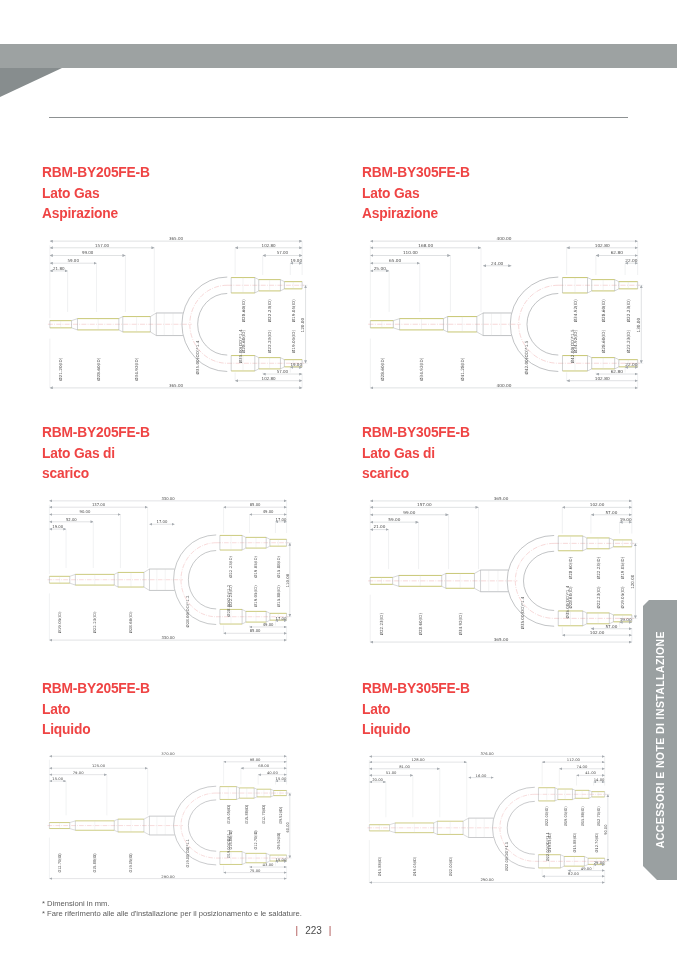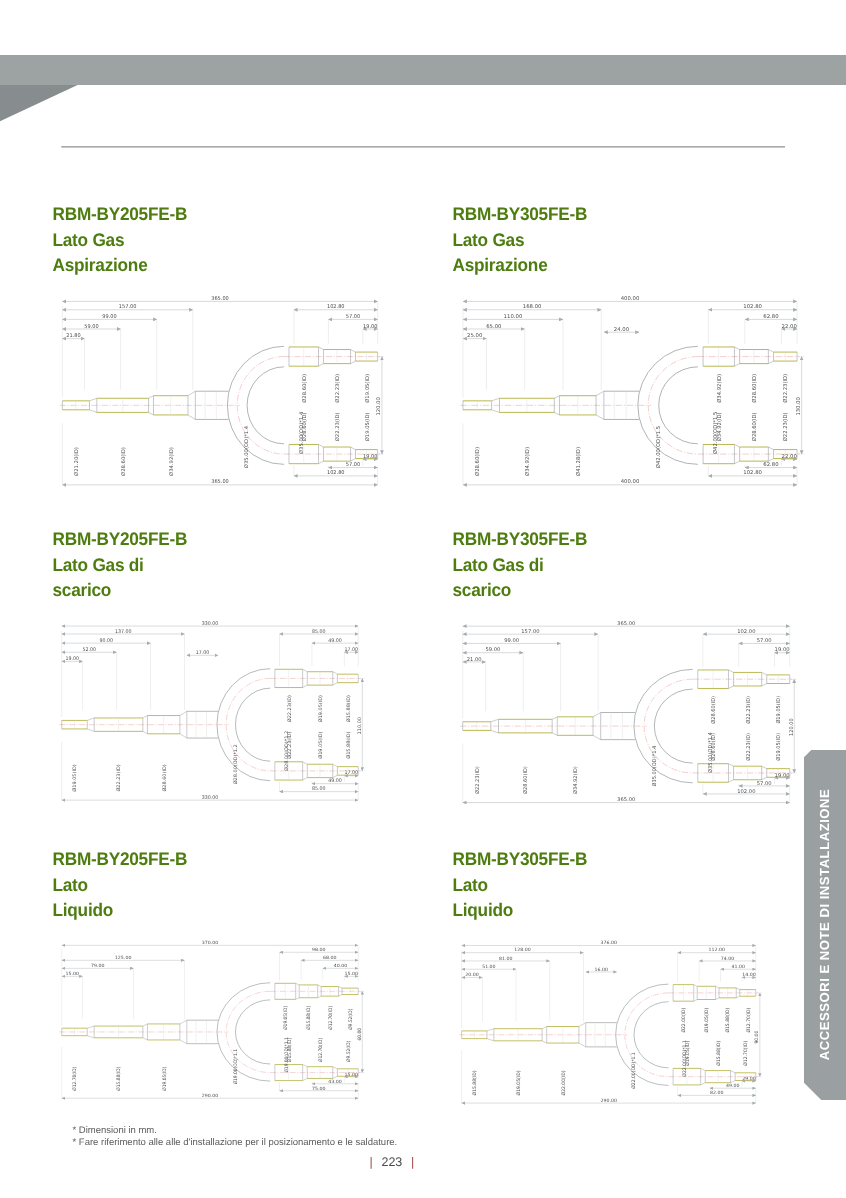--- a/index.html
+++ b/index.html
@@ -9,24 +9,24 @@
   .corner-fold{position:absolute;left:0;top:68px;width:0;height:0;
        border-top:29px solid #878d8e;border-right:62px solid transparent}
   .rule{position:absolute;left:49px;top:117px;width:579px;height:1px;background:#8d9192}
   .side-tab{position:absolute;right:0;top:600px;width:34px;height:280px;background:#9aa0a1;
        clip-path:polygon(6px 0,100% 0,100% 100%,14px 100%,0 calc(100% - 14px),0 6px);
        display:flex;align-items:center;justify-content:center}
   .side-tab span{writing-mode:vertical-rl;transform:rotate(180deg);color:#fff;
        font-size:10.5px;font-weight:700;letter-spacing:.4px;white-space:nowrap}
   .figure{position:absolute;width:290px}
   .figure h2{margin:0;font-size:14.5px;line-height:20.5px;font-weight:700;
-       letter-spacing:-.2px;color:#4d7c0f}
+       letter-spacing:-.2px;color:#ef4444}
   .figure h2 span{display:block;transform:scaleX(.95);transform-origin:left}
   .figure svg{display:block;margin-top:12px}
-  .footnotes{position:absolute;left:58px;top:899px;font-size:7.6px;line-height:10px;color:#5a5a5a}
+  .footnotes{position:absolute;left:42px;top:899px;font-size:7.6px;line-height:10px;color:#5a5a5a}
   .pageno{position:absolute;left:0;top:925px;width:627px;text-align:center;
        font-size:10px;color:#4a4a4a}
   .pageno .bar{color:#a84848;padding:0 7px;font-weight:400}
 </style>
 </head>
 <body>
 
 <div class="topbar"></div>
 <div class="corner-fold"></div>
 <div class="rule"></div>

